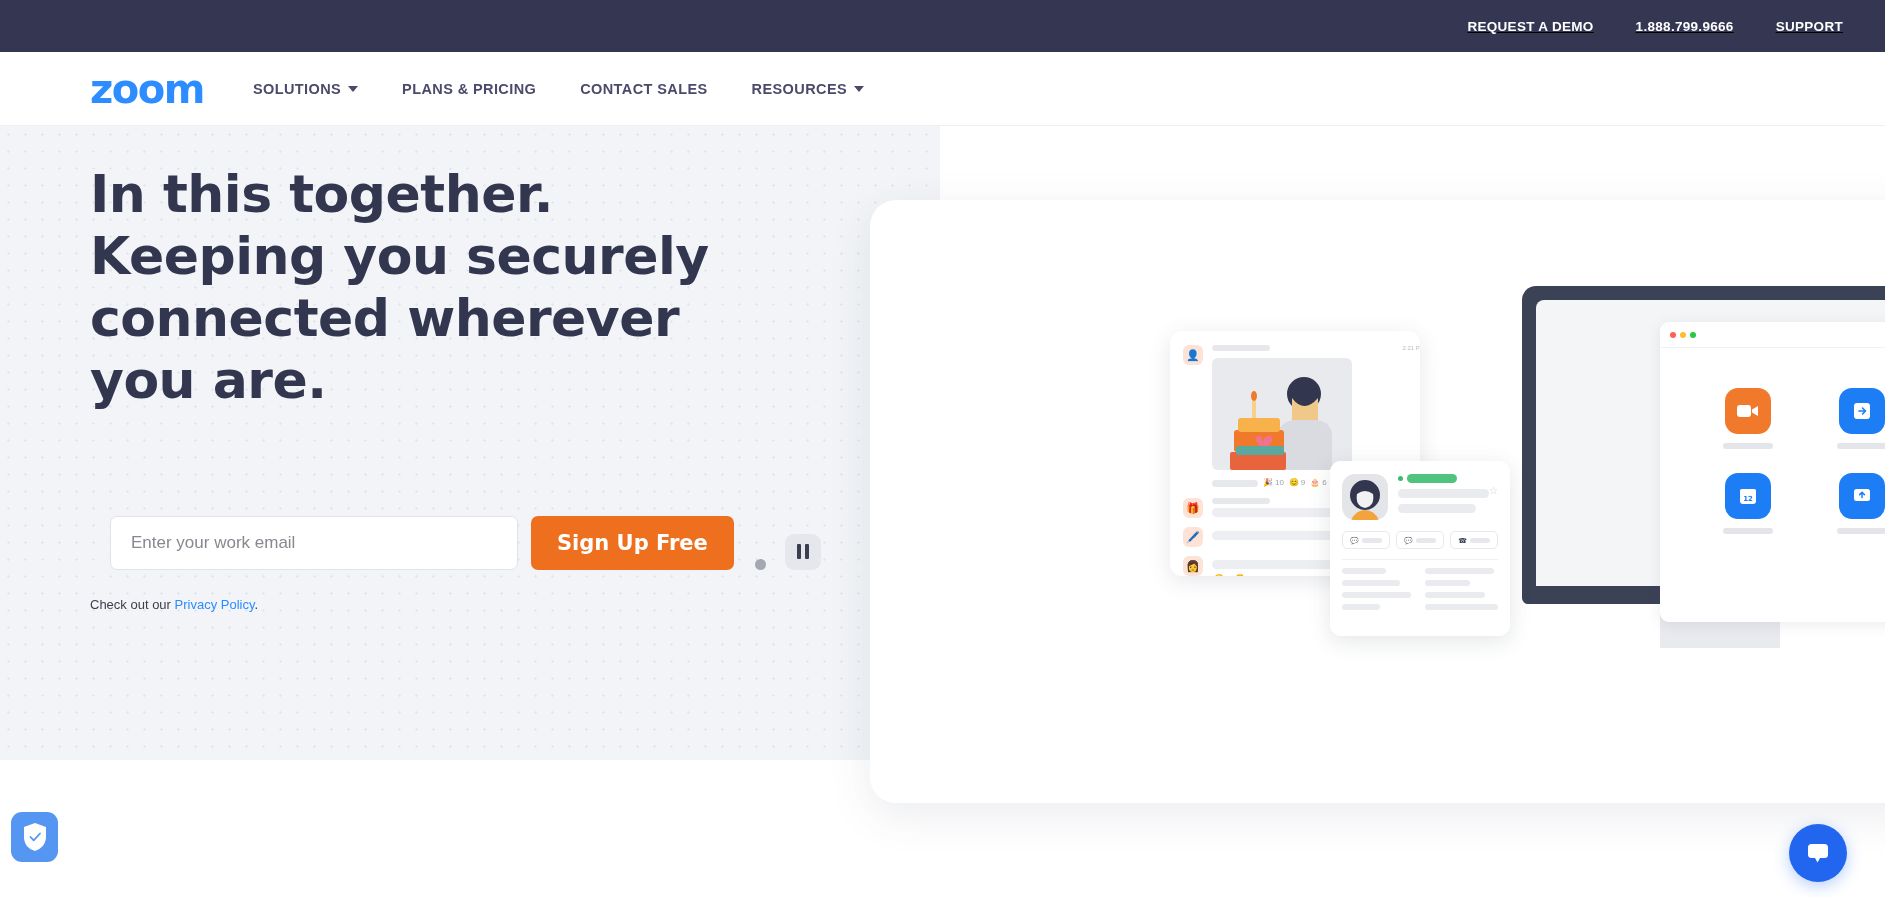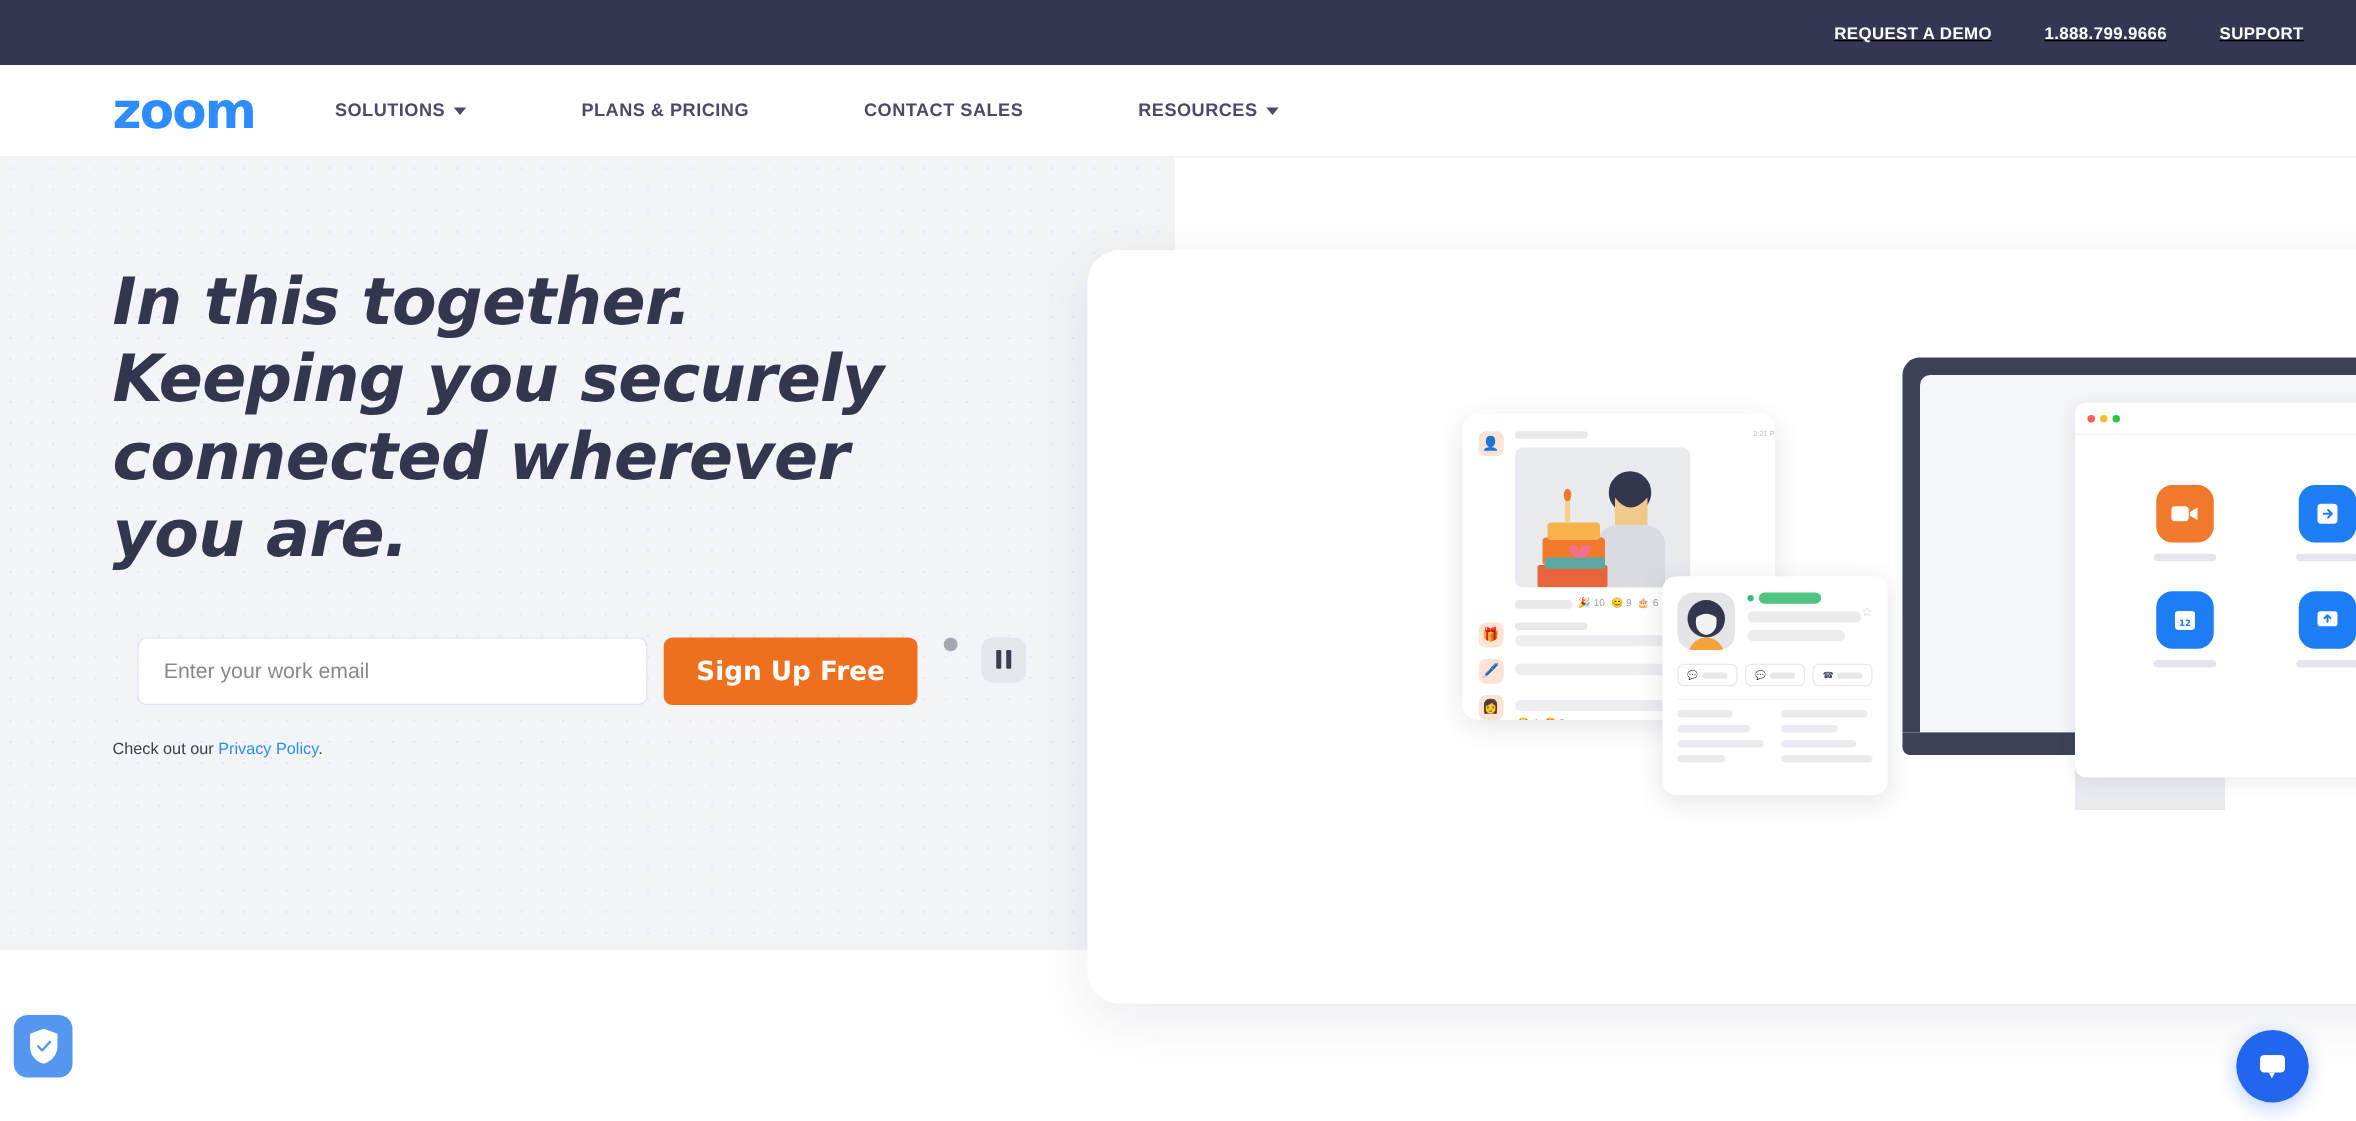--- a/index.html
+++ b/index.html
@@ -29,21 +29,21 @@
   .mainnav {
     position: absolute; top: 52px; left: 0; width: 1885px; height: 74px;
     background: #fff; display: flex; align-items: center;
     border-bottom: 1px solid #eceef2;
   }
   .logo {
     margin-left: 90px; font-size: 40px; font-weight: 700;
     color: #2D8CFF; letter-spacing: -1.5px; line-height: 1;
     font-family: "DejaVu Sans", sans-serif;
   }
-  .navleft { display: flex; align-items: center; margin-left: 64px; gap: 48px; }
+  .navleft { display: flex; align-items: center; margin-left: 49px; }
   .navleft .nav-item {
     font-size: 14.5px; font-weight: 700; color: #4a4a6a;
     letter-spacing: .4px; text-decoration: none; margin-right: 44px;
     white-space: nowrap; display: inline-flex; align-items: center;
   }
   .caret {
     display: inline-block; margin-left: 7px;
     border-left: 5px solid transparent; border-right: 5px solid transparent;
     border-top: 6px solid #4a4a6a;
   }
@@ -63,27 +63,26 @@
 
   
   .hero {
     position: absolute; top: 126px; left: 0; width: 940px; height: 634px;
     background-color: #f2f4f7;
     background-image: radial-gradient(#e2e6ed 1.1px, transparent 1.2px);
     background-size: 17px 17px;
   }
   .hero-inner { position: absolute; left: 90px; top: 0; width: 800px; }
   .headline {
-    margin-top: 86px;
+    margin-top: 38px;
     font-size: 52px; line-height: 1.19; font-weight: 700;
     color: #33364f; letter-spacing: -.5px; max-width: 680px;
     font-family: "DejaVu Sans", sans-serif;
-    font-style: italic;
-  }
-  .form-row { display: flex; align-items: flex-start; margin-top: 50px; padding-left: 20px; }
+  }
+  .form-row { display: flex; align-items: flex-end; margin-top: 104px; padding-left: 20px; }
   .email-input {
     width: 408px; height: 54px; border: 1px solid #e0e3e9; border-radius: 7px;
     background: #fff; padding: 0 20px; font-size: 17px; color: #6b6f7d;
     font-family: "Liberation Sans", sans-serif; outline: none;
   }
   .email-input::placeholder { color: #86898f; }
   .signup-free {
     height: 54px; background: #EE701F; color: #fff; border: none;
     border-radius: 7px; font-size: 21px; font-weight: 700;
     padding: 0 26px; margin-left: 13px; cursor: pointer;

